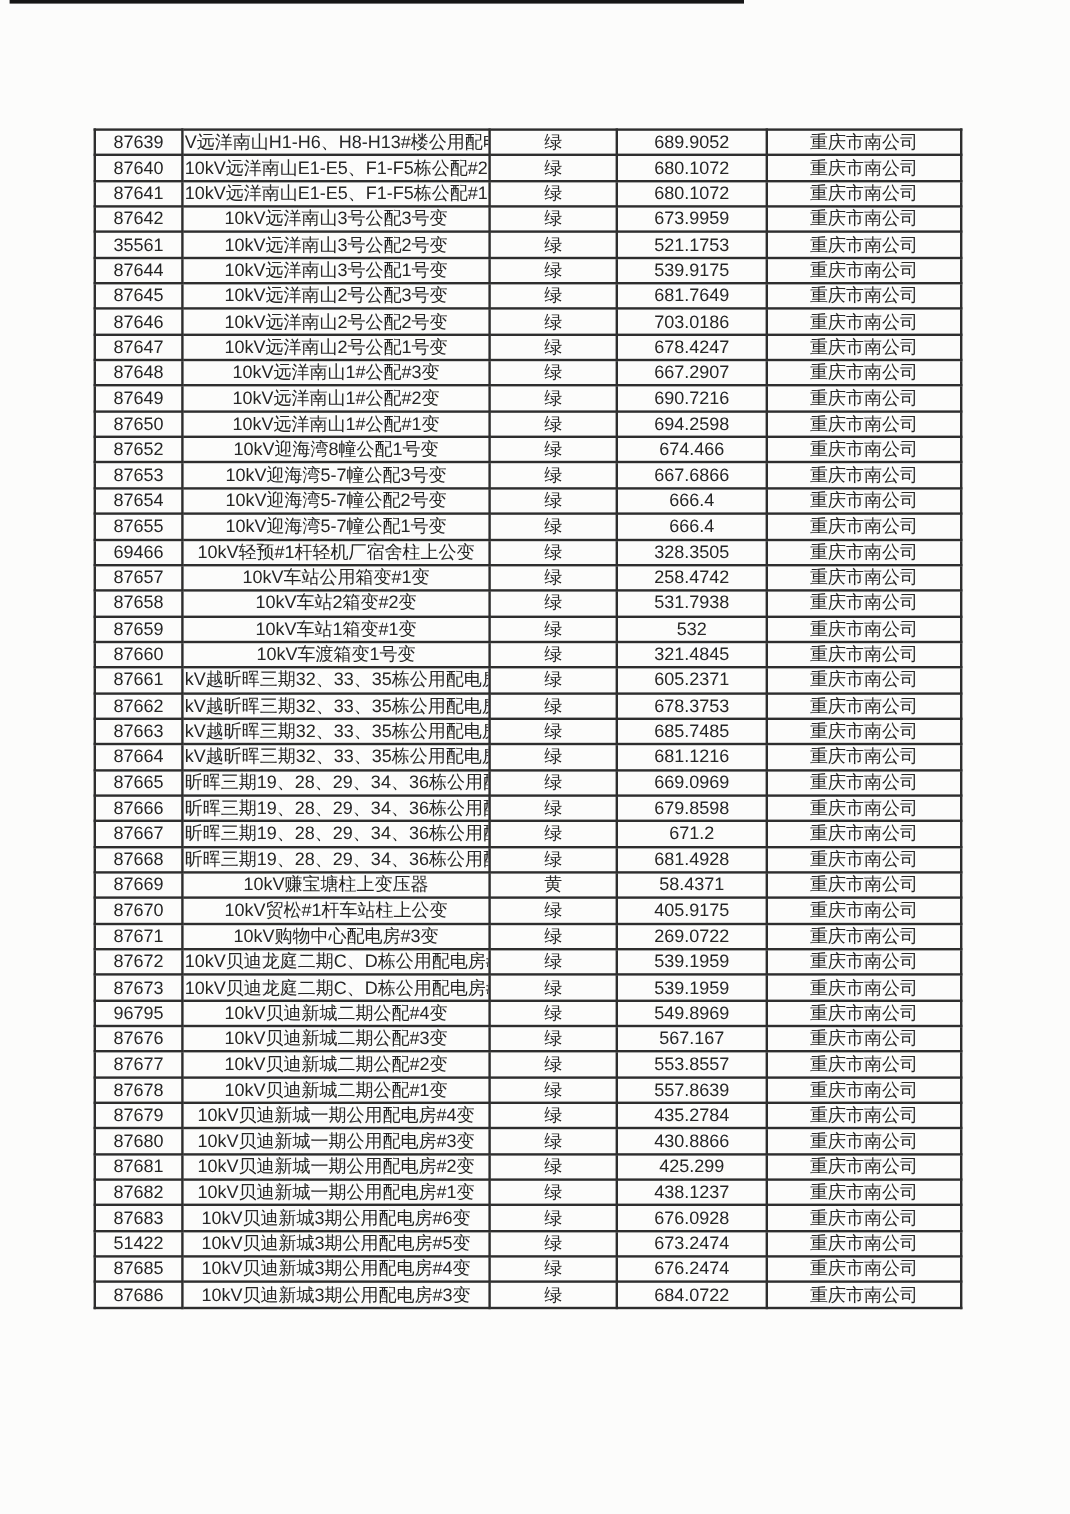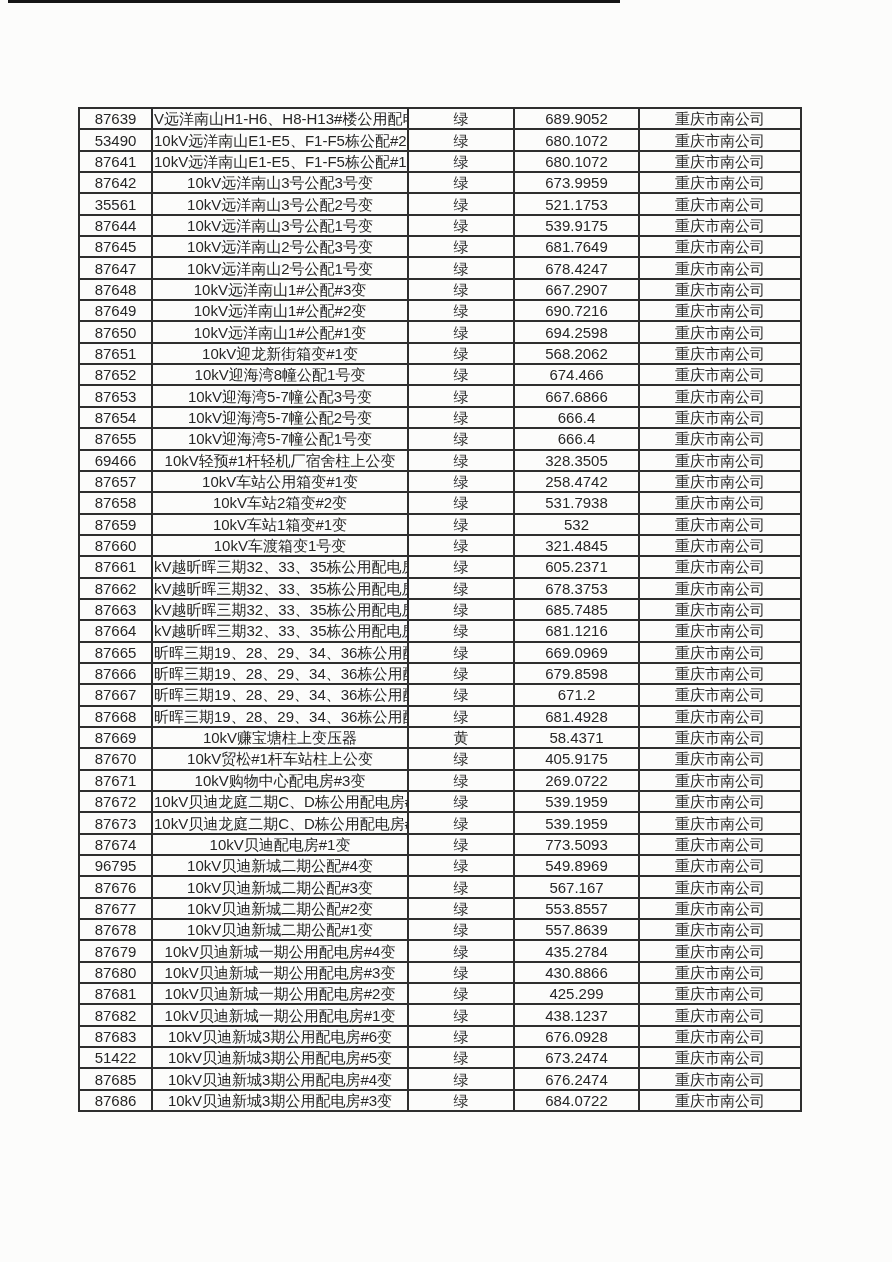--- a/index.html
+++ b/index.html
@@ -65,21 +65,21 @@
     </colgroup>
     <tbody>
         <tr>
           <td class="col-id">87639</td>
           <td class="col-name">V远洋南山H1-H6、H8-H13#楼公用配电房</td>
           <td class="col-status">绿</td>
           <td class="col-value">689.9052</td>
           <td class="col-company">重庆市南公司</td>
         </tr>
         <tr>
-          <td class="col-id">53490</td>
+          <td class="col-id">87640</td>
           <td class="col-name">10kV远洋南山E1-E5、F1-F5栋公配#2变</td>
           <td class="col-status">绿</td>
           <td class="col-value">680.1072</td>
           <td class="col-company">重庆市南公司</td>
         </tr>
         <tr>
           <td class="col-id">87641</td>
           <td class="col-name">10kV远洋南山E1-E5、F1-F5栋公配#1变</td>
           <td class="col-status">绿</td>
           <td class="col-value">680.1072</td>
@@ -107,20 +107,27 @@
           <td class="col-company">重庆市南公司</td>
         </tr>
         <tr>
           <td class="col-id">87645</td>
           <td class="col-name">10kV远洋南山2号公配3号变</td>
           <td class="col-status">绿</td>
           <td class="col-value">681.7649</td>
           <td class="col-company">重庆市南公司</td>
         </tr>
         <tr>
+          <td class="col-id">87646</td>
+          <td class="col-name">10kV远洋南山2号公配2号变</td>
+          <td class="col-status">绿</td>
+          <td class="col-value">703.0186</td>
+          <td class="col-company">重庆市南公司</td>
+        </tr>
+        <tr>
           <td class="col-id">87647</td>
           <td class="col-name">10kV远洋南山2号公配1号变</td>
           <td class="col-status">绿</td>
           <td class="col-value">678.4247</td>
           <td class="col-company">重庆市南公司</td>
         </tr>
         <tr>
           <td class="col-id">87648</td>
           <td class="col-name">10kV远洋南山1#公配#3变</td>
           <td class="col-status">绿</td>
@@ -132,27 +139,20 @@
           <td class="col-name">10kV远洋南山1#公配#2变</td>
           <td class="col-status">绿</td>
           <td class="col-value">690.7216</td>
           <td class="col-company">重庆市南公司</td>
         </tr>
         <tr>
           <td class="col-id">87650</td>
           <td class="col-name">10kV远洋南山1#公配#1变</td>
           <td class="col-status">绿</td>
           <td class="col-value">694.2598</td>
-          <td class="col-company">重庆市南公司</td>
-        </tr>
-        <tr>
-          <td class="col-id">87651</td>
-          <td class="col-name">10kV迎龙新街箱变#1变</td>
-          <td class="col-status">绿</td>
-          <td class="col-value">568.2062</td>
           <td class="col-company">重庆市南公司</td>
         </tr>
         <tr>
           <td class="col-id">87652</td>
           <td class="col-name">10kV迎海湾8幢公配1号变</td>
           <td class="col-status">绿</td>
           <td class="col-value">674.466</td>
           <td class="col-company">重庆市南公司</td>
         </tr>
         <tr>
@@ -293,27 +293,20 @@
           <td class="col-name">10kV贝迪龙庭二期C、D栋公用配电房#2变</td>
           <td class="col-status">绿</td>
           <td class="col-value">539.1959</td>
           <td class="col-company">重庆市南公司</td>
         </tr>
         <tr>
           <td class="col-id">87673</td>
           <td class="col-name">10kV贝迪龙庭二期C、D栋公用配电房#1变</td>
           <td class="col-status">绿</td>
           <td class="col-value">539.1959</td>
-          <td class="col-company">重庆市南公司</td>
-        </tr>
-        <tr>
-          <td class="col-id">87674</td>
-          <td class="col-name">10kV贝迪配电房#1变</td>
-          <td class="col-status">绿</td>
-          <td class="col-value">773.5093</td>
           <td class="col-company">重庆市南公司</td>
         </tr>
         <tr>
           <td class="col-id">96795</td>
           <td class="col-name">10kV贝迪新城二期公配#4变</td>
           <td class="col-status">绿</td>
           <td class="col-value">549.8969</td>
           <td class="col-company">重庆市南公司</td>
         </tr>
         <tr>

